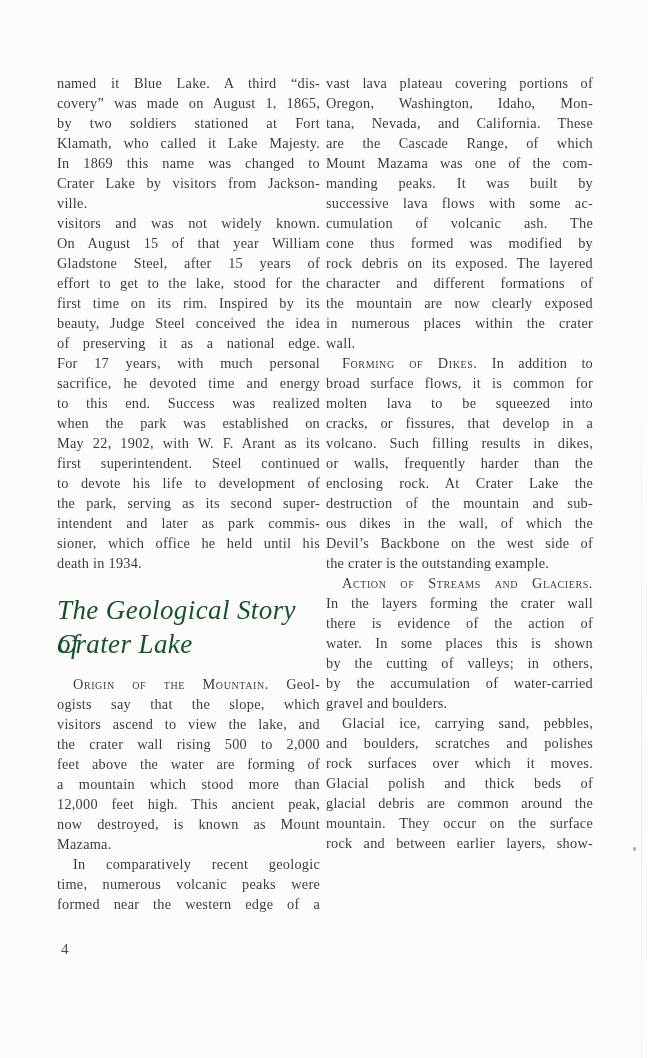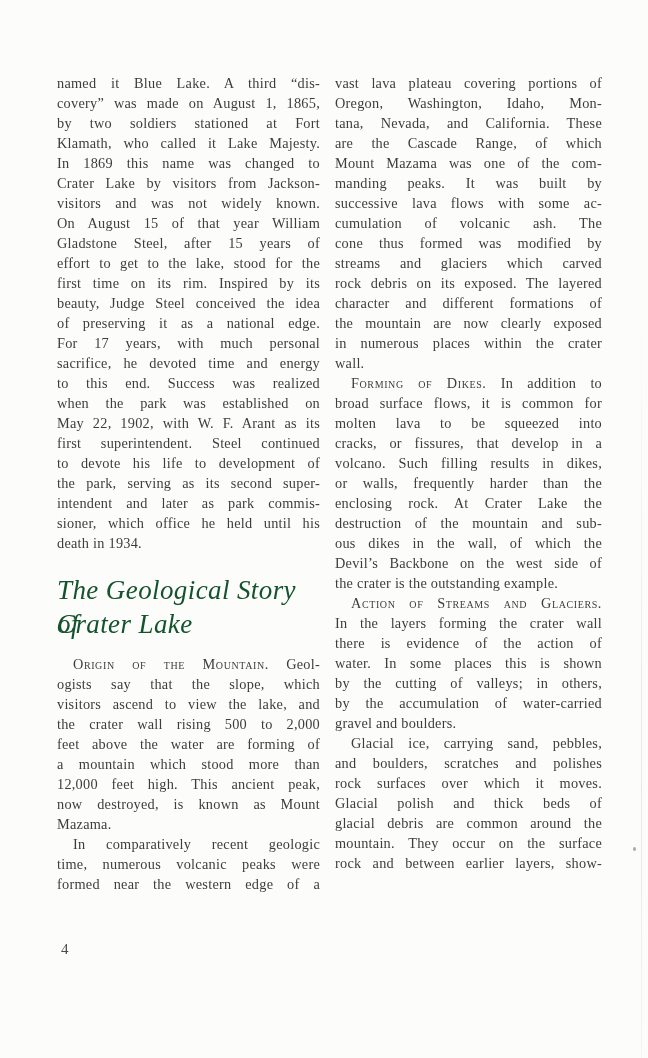--- a/index.html
+++ b/index.html
@@ -6,21 +6,21 @@
   body {
     width: 648px; height: 1058px;
     background: #fcfcfa;
     position: relative;
     overflow: hidden;
     font-family: "Liberation Serif", serif;
     color: #3d3d3d;
   }
   .column { position: absolute; top: 73px; }
   #col-left  { left: 57px;  width: 263px; }
-  #col-right { left: 335px; width: 267px; }
+  #col-right { left: 326px; width: 267px; }
   .para { margin: 0; }
   .line {
     font-size: 14.3px;
     line-height: 20px;
     height: 20px;
     letter-spacing: 0.25px;
     text-align: justify;
     text-align-last: justify;
     overflow: hidden;
   }
@@ -68,20 +68,21 @@
 <body>
 
 <div class="column" id="col-left">
     <div class="para">
       <div class="line">named it Blue Lake.  A third “dis-</div>
       <div class="line">covery” was made on August 1, 1865,</div>
       <div class="line">by two soldiers stationed at Fort</div>
       <div class="line">Klamath, who called it Lake Majesty.</div>
       <div class="line">In 1869 this name was changed to</div>
       <div class="line">Crater Lake by visitors from Jackson-</div>
+      <div class="line last">ville.</div>
     </div>
     <div class="para">
       <div class="line">visitors and was not widely known.</div>
       <div class="line">On August 15 of that year William</div>
       <div class="line">Gladstone Steel, after 15 years of</div>
       <div class="line">effort to get to the lake, stood for the</div>
       <div class="line">first time on its rim.  Inspired by its</div>
       <div class="line">beauty, Judge Steel conceived the idea</div>
       <div class="line">of preserving it as a national edge.</div>
       <div class="line">For 17 years, with much personal</div>
@@ -121,21 +122,20 @@
     <div class="para">
       <div class="line">vast lava plateau covering portions of</div>
       <div class="line">Oregon, Washington, Idaho, Mon-</div>
       <div class="line">tana, Nevada, and California.  These</div>
       <div class="line">are the Cascade Range, of which</div>
       <div class="line">Mount Mazama was one of the com-</div>
       <div class="line">manding peaks.  It was built by</div>
       <div class="line">successive lava flows with some ac-</div>
       <div class="line">cumulation of volcanic ash.  The</div>
       <div class="line">cone thus formed was modified by</div>
-      <div class="line">streams and glaciers which carved</div>
       <div class="line">rock debris on its exposed.  The layered</div>
       <div class="line">character and different formations of</div>
       <div class="line">the mountain are now clearly exposed</div>
       <div class="line">in numerous places within the crater</div>
       <div class="line last">wall.</div>
     </div>
     <div class="para">
       <div class="line indent"><span class="smallcaps">Forming of Dikes.</span>  In addition to</div>
       <div class="line">broad surface flows, it is common for</div>
       <div class="line">molten lava to be squeezed into</div>

